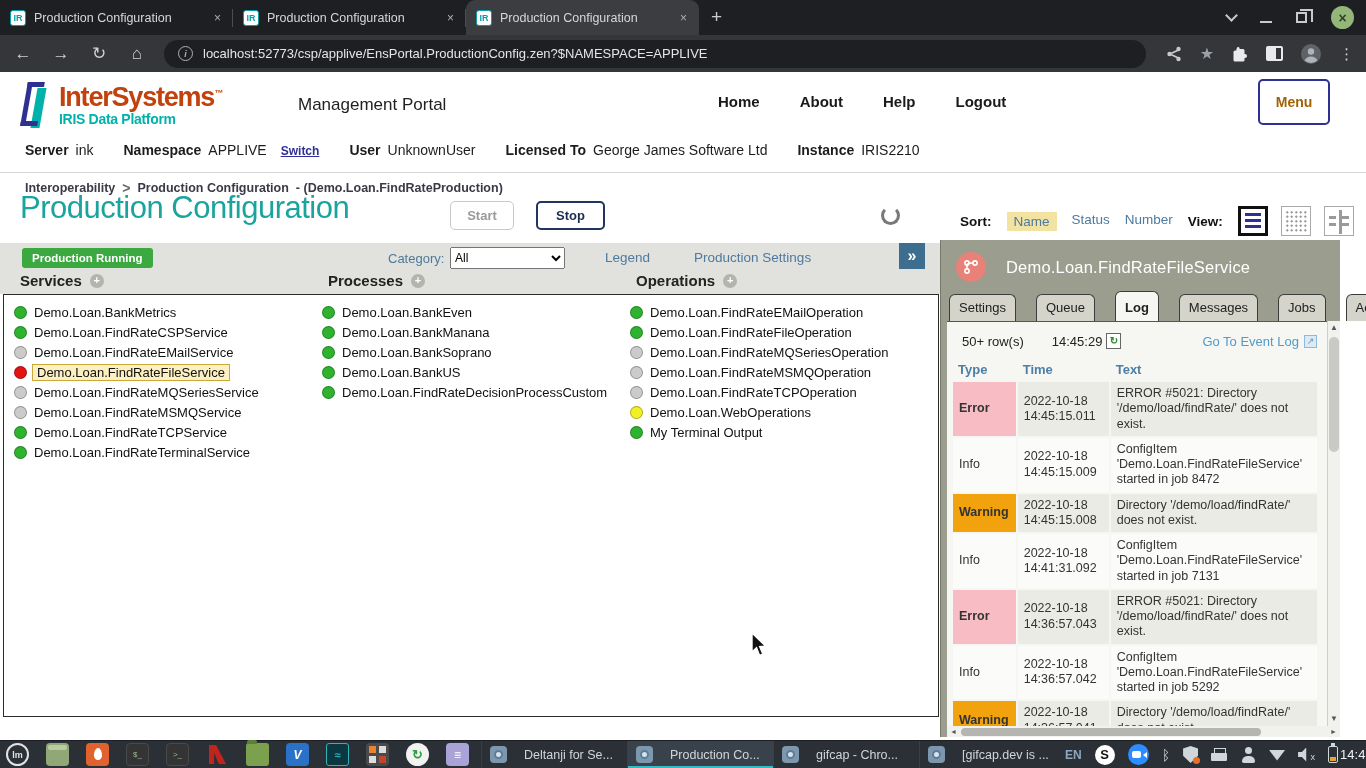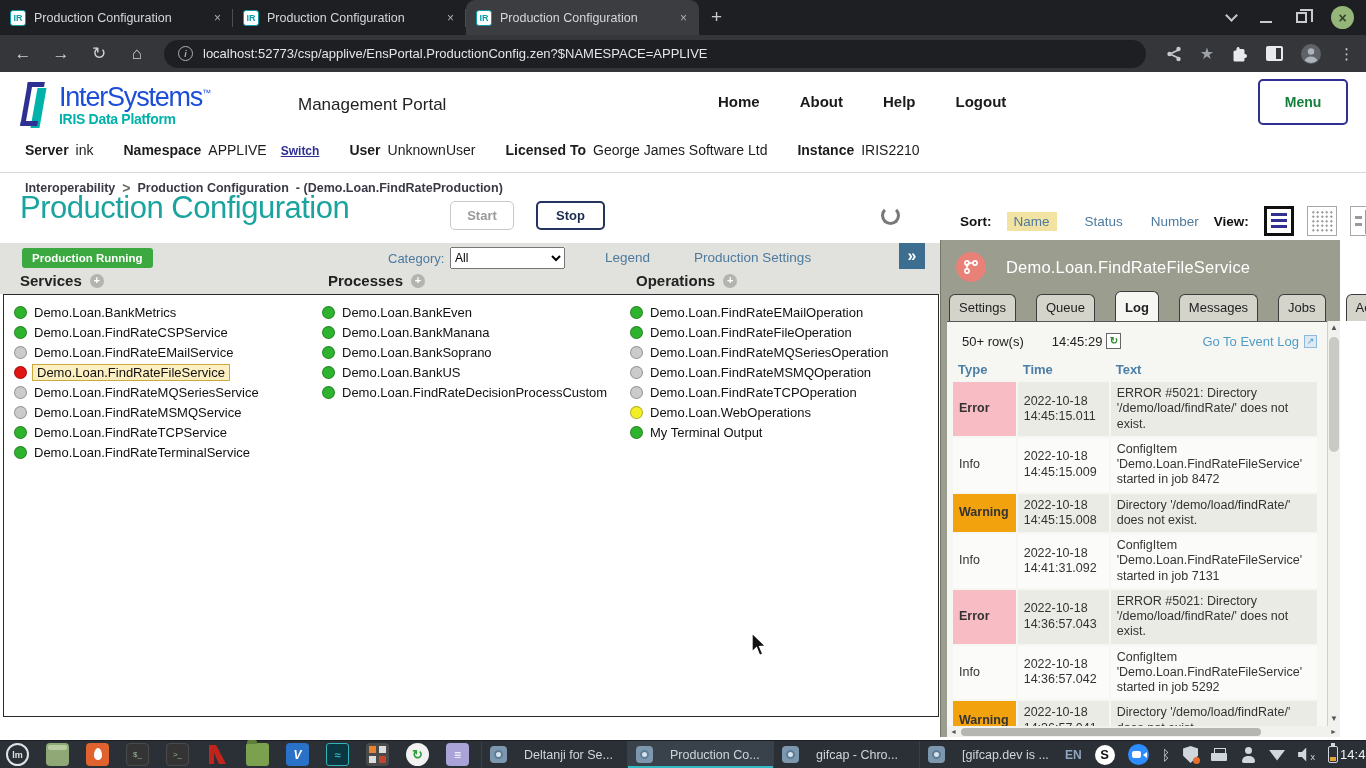--- a/index.html
+++ b/index.html
@@ -38,28 +38,28 @@
              font-size:9px;font-style:italic;display:flex;align-items:center;justify-content:center;font-weight:bold}
   .tb-right{display:flex;align-items:center;gap:18px;margin-left:4px}
   .tb-right svg{display:block}
 
   
   .page{position:absolute;top:72px;left:0;width:1366px;height:668px;background:#fff}
   .logo{position:absolute;left:24px;top:10px;display:flex;gap:9px;align-items:center}
   .logo-mark{width:26px;height:46px;position:relative}
   .logo-mark .lm-teal{position:absolute;left:10px;top:6px;width:9px;height:40px;background:#00b2a9;transform:skewX(-10deg)}
   .logo-mark .lm-navy{position:absolute;left:0;top:0;width:17px;height:44px;border:5px solid #2e3192;border-right:none;transform:skewX(-10deg)}
-  .logo-l1{color:#1d4ed8;font-weight:normal;font-size:27px;letter-spacing:-1.2px;line-height:1}
+  .logo-l1{color:#c2410c;font-weight:bold;font-size:27px;letter-spacing:-1.2px;line-height:1}
   .logo-tm{font-size:9px;vertical-align:super}
   .logo-l2{color:#00b2a9;font-weight:bold;font-size:14px;letter-spacing:-.3px}
   .mp-title{position:absolute;left:298px;top:23px;font-size:17px;color:#222}
   .topnav{position:absolute;left:718px;top:21px;display:flex;gap:40px;font-weight:bold;font-size:15px;color:#1a1a1a}
   .topnav span{cursor:default}
-  .menu-btn{position:absolute;left:1258px;top:7px;width:90px;height:46px;border:2px solid #2e3192;border-radius:5px;
-            color:#15803d;font-weight:bold;font-size:14px;display:flex;align-items:center;justify-content:center;background:#fff}
+  .menu-btn{position:absolute;left:1258px;top:7px;width:72px;height:46px;border:2px solid #2e3192;border-radius:5px;
+            color:#a16207;font-weight:bold;font-size:14px;display:flex;align-items:center;justify-content:center;background:#fff}
   .infobar{position:absolute;left:25px;top:70px;display:flex;gap:30px;font-size:14px;color:#1c1c1c;align-items:center}
   .infobar b{margin-right:7px}
   .switch-link{margin-left:14px;color:#2e3192;font-weight:bold;font-size:12px;text-decoration:underline}
 
   .breadcrumb{position:absolute;left:0;top:100px;width:100%;height:24px;border-top:1px solid #d7d7d7;
               padding:6px 0 0 25px;font-size:12.5px;font-weight:bold;color:#3a3a46;display:flex;gap:7px;align-items:center}
   .page-title{position:absolute;left:20px;top:118px;font-size:31px;color:#1ba49e;letter-spacing:-.5px}
   .btn{position:absolute;display:flex;align-items:center;justify-content:center;background:#fff;
        font-weight:bold;font-size:13px;border-radius:5px}
   .btn-start{left:450px;top:129px;width:64px;height:29px;border:1px solid #c9c9c9;color:#9a9a9a}
@@ -301,21 +301,21 @@
       <span>- (Demo.Loan.FindRateProduction)</span>
     </div>
 
     <div class="page-title">Production Configuration</div>
     <div class="btn btn-start">Start</div>
     <div class="btn btn-stop">Stop</div>
     <div class="spinner"></div>
 
     <div class="sortbar">
       <span class="sort-label">Sort:</span>
-      <span id="sortOpts" style="display:flex;gap:28px;align-items:center">
+      <span id="sortOpts" style="display:flex;gap:15px;align-items:flex-start">
           <span class="sort-opt selected">Name</span>
           <span class="sort-opt">Status</span>
           <span class="sort-opt">Number</span>
         </span>
       <span class="view-label">View:</span>
       <span class="view-ics">
         <span class="view-ic selected">
             <span class="vi-lines"></span>
           </span>
         <span class="view-ic">

